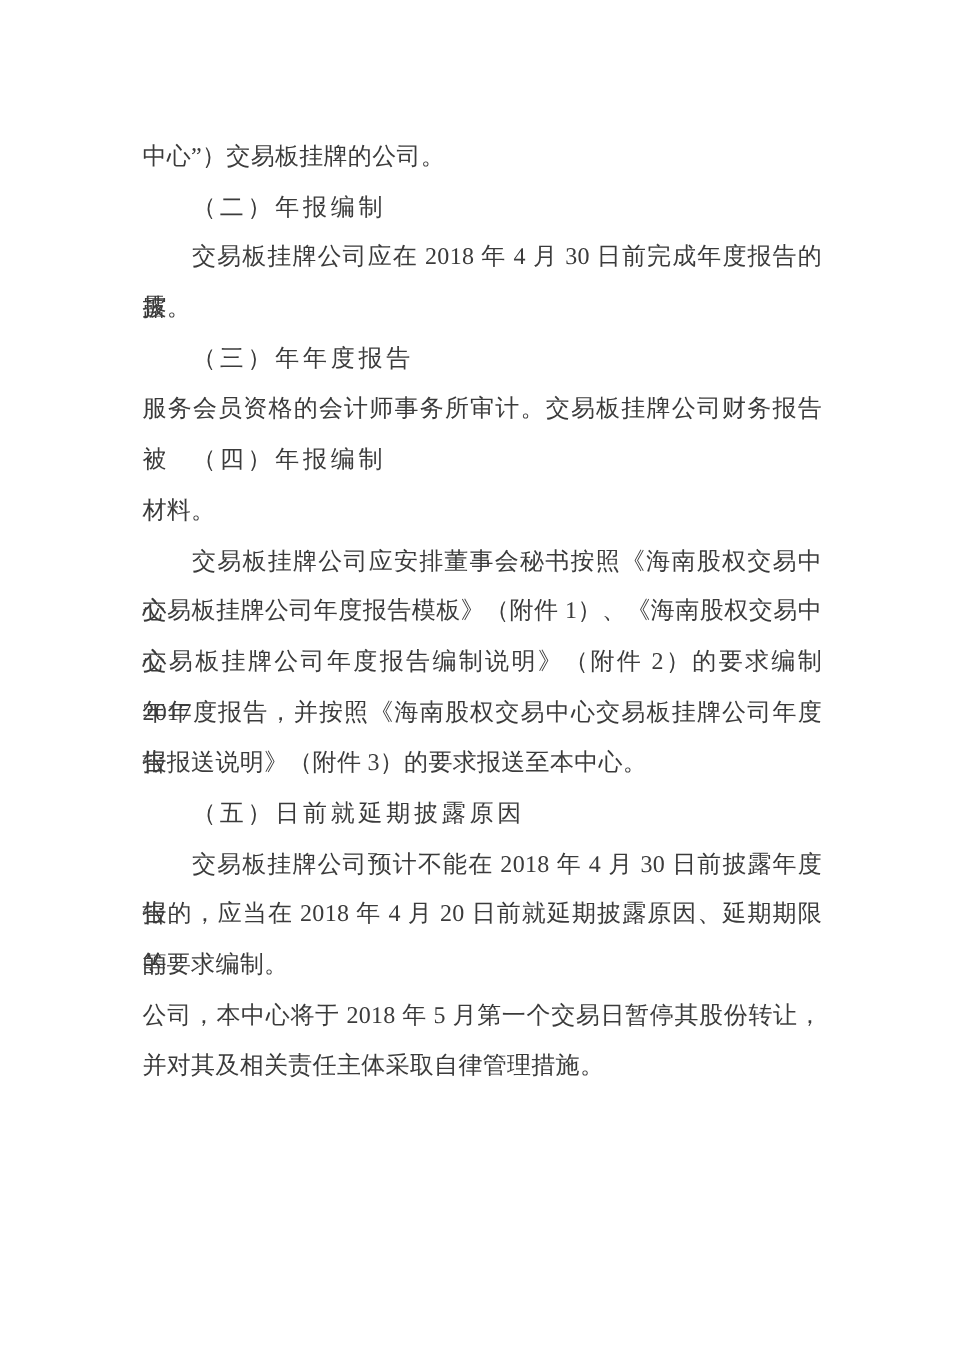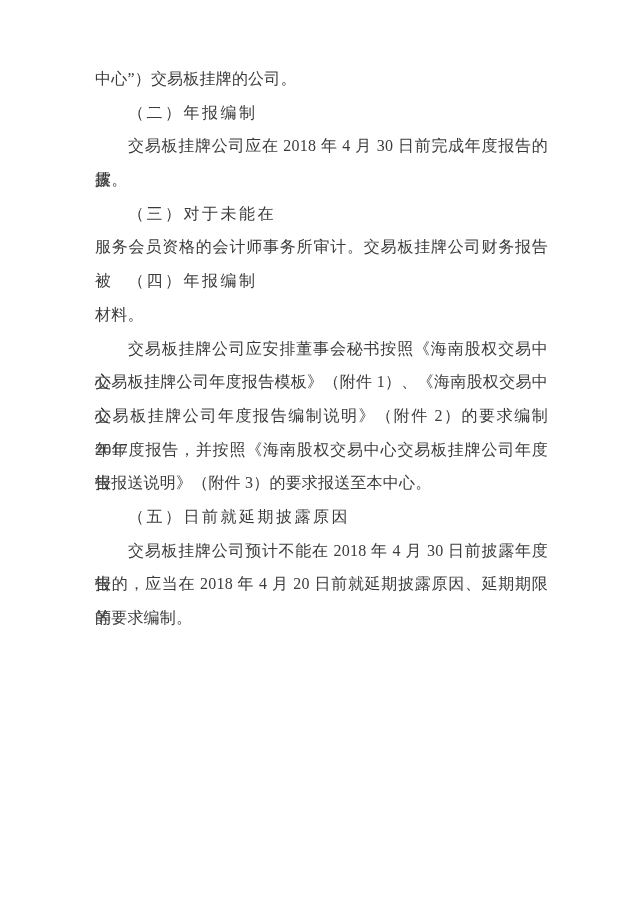--- a/index.html
+++ b/index.html
@@ -15,21 +15,21 @@
   .page {
     position: relative;
     width: 642px;
     height: 908px;
     background: #ffffff;
     font-family: "Liberation Serif", "DejaVu Serif", serif;
   }
   .content {
     position: absolute;
     left: 95px;
-    top: 62px;
+    top: 88px;
     width: 453px;
     color: #3b3b3b;
   }
   .line {
     height: 33.7px;
     line-height: 33.7px;
     font-size: 16px;
     letter-spacing: 0.2px;
   }
   
@@ -48,27 +48,29 @@
 </style>
 </head>
 <body style="background: rgb(255, 255, 255);">
 
 <div class="page">
   <div class="content" style="color: rgb(59, 59, 59);">
     <div class="line">中心”）交易板挂牌的公司。</div>
     <div class="line indent heading">（二）年报编制</div>
     <div class="line indent fill">交易板挂牌公司应在 2018 年 4 月 30 日前完成年度报告的披</div>
     <div class="line">露。</div>
-    <div class="line indent heading">（三）对于未能在</div>
+    <div class="line indent heading">（三）年年度报告</div>
     <div class="line fill">服务会员资格的会计师事务所审计。交易板挂牌公司财务报告被</div>
     <div class="line indent heading">（四）年报编制</div>
     <div class="line">材料。</div>
     <div class="line indent fill">交易板挂牌公司应安排董事会秘书按照《海南股权交易中心</div>
     <div class="line fill">交易板挂牌公司年度报告模板》（附件 1）、《海南股权交易中心</div>
     <div class="line fill">交易板挂牌公司年度报告编制说明》（附件 2）的要求编制 2017</div>
     <div class="line fill">年年度报告，并按照《海南股权交易中心交易板挂牌公司年度报</div>
     <div class="line">告报送说明》（附件 3）的要求报送至本中心。</div>
     <div class="line indent heading">（五）日前就延期披露原因</div>
     <div class="line indent fill">交易板挂牌公司预计不能在 2018 年 4 月 30 日前披露年度报</div>
     <div class="line fill">告的，应当在 2018 年 4 月 20 日前就延期披露原因、延期期限等</div>
     <div class="line">的要求编制。</div>
+    <div class="line fill">公司，本中心将于 2018 年 5 月第一个交易日暂停其股份转让，</div>
+    <div class="line">并对其及相关责任主体采取自律管理措施。</div>
   </div>
 </div>
 
 </body></html>

